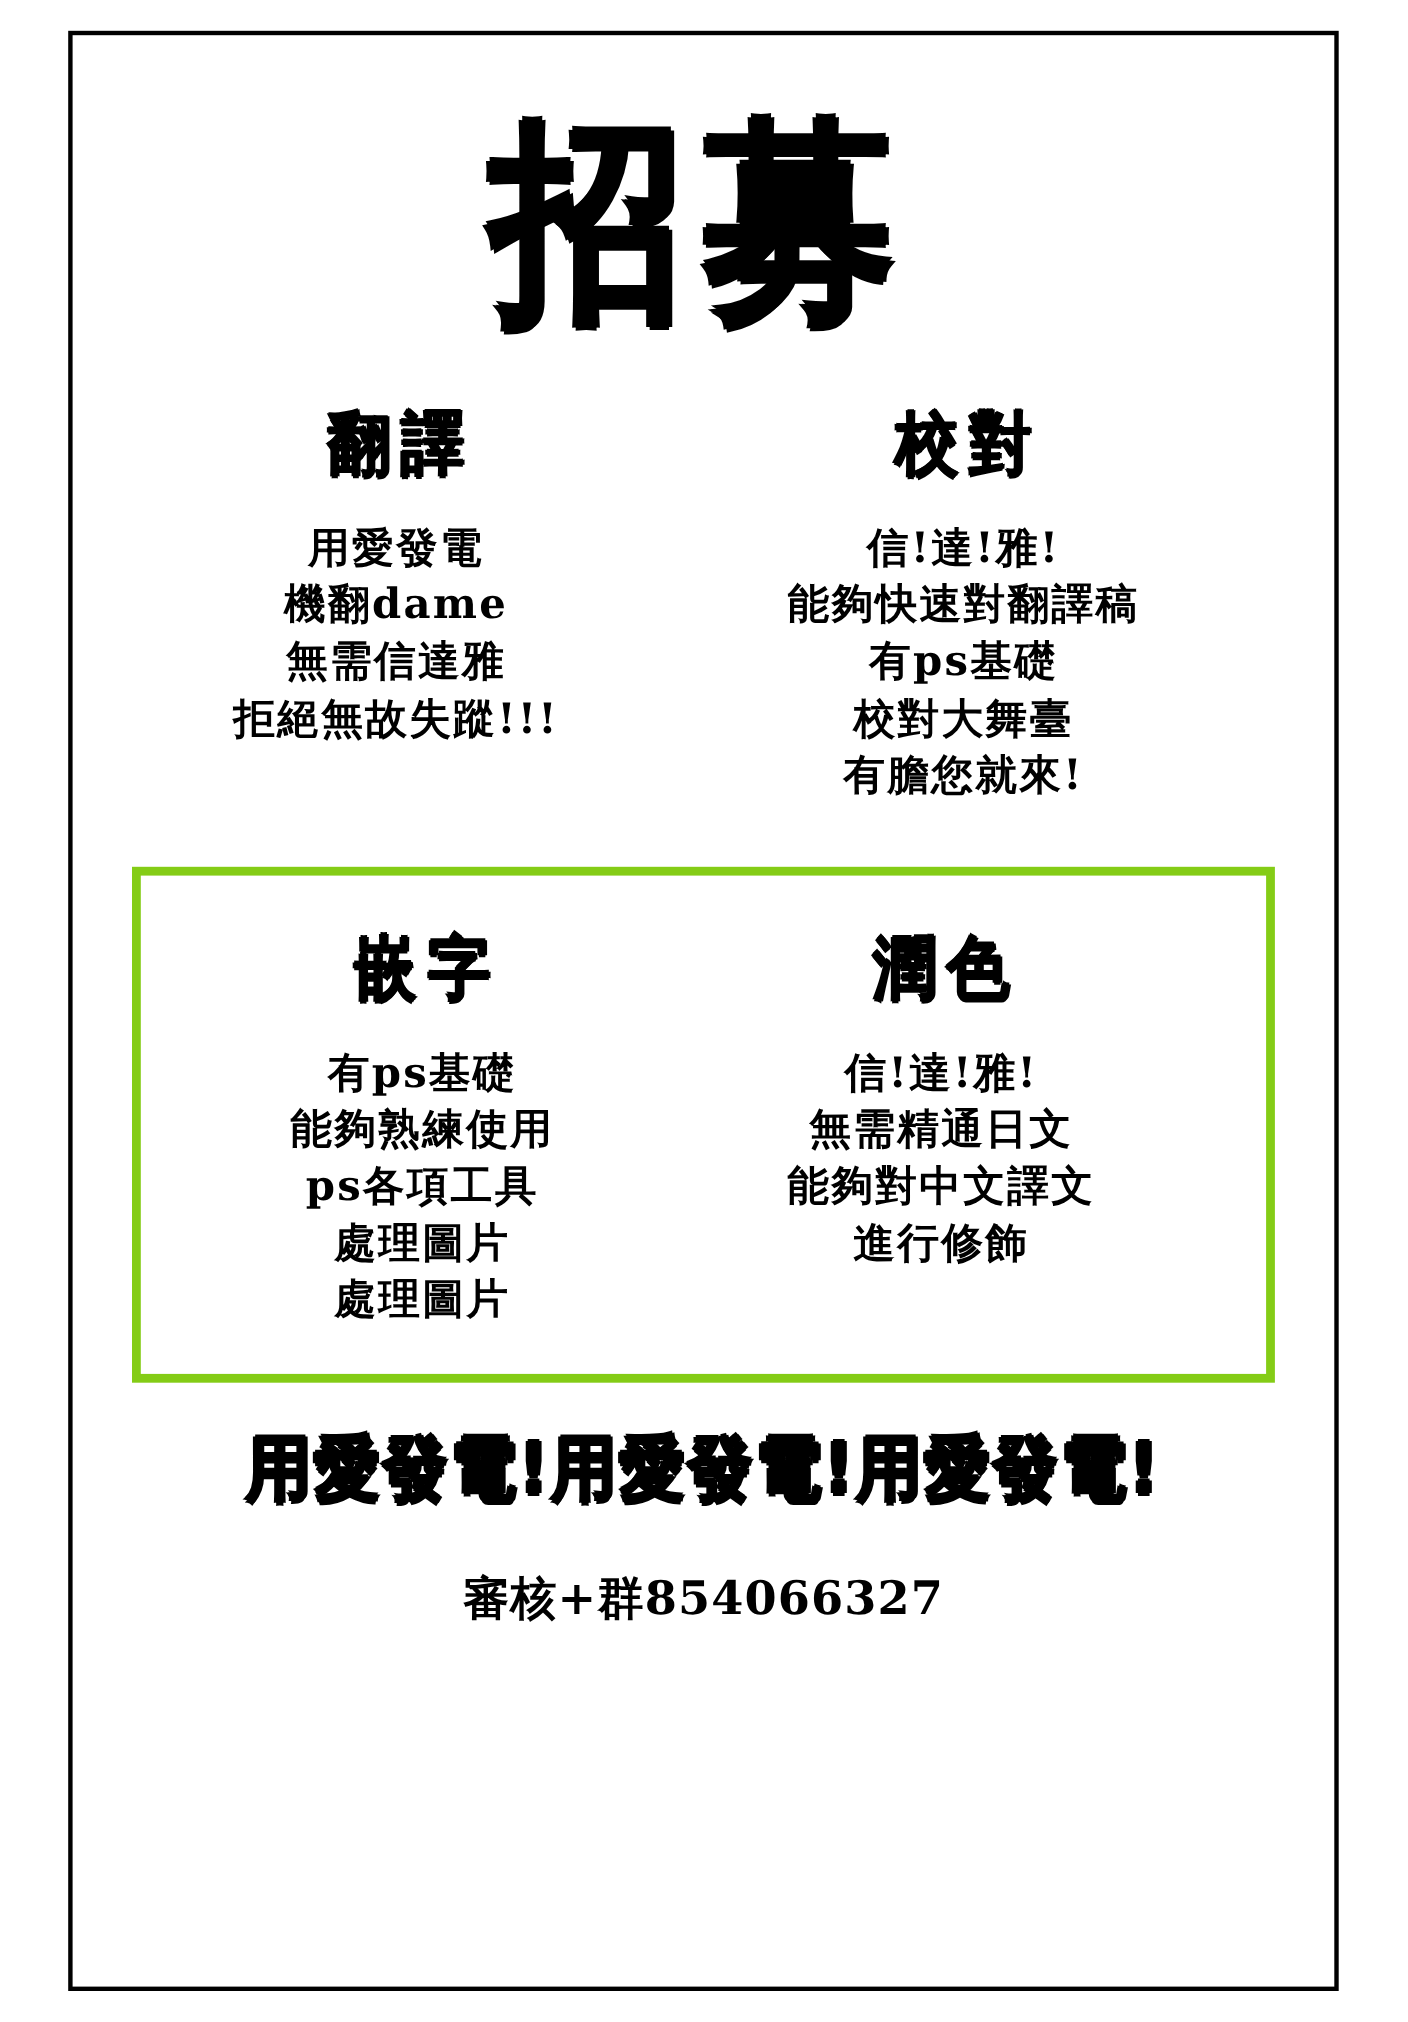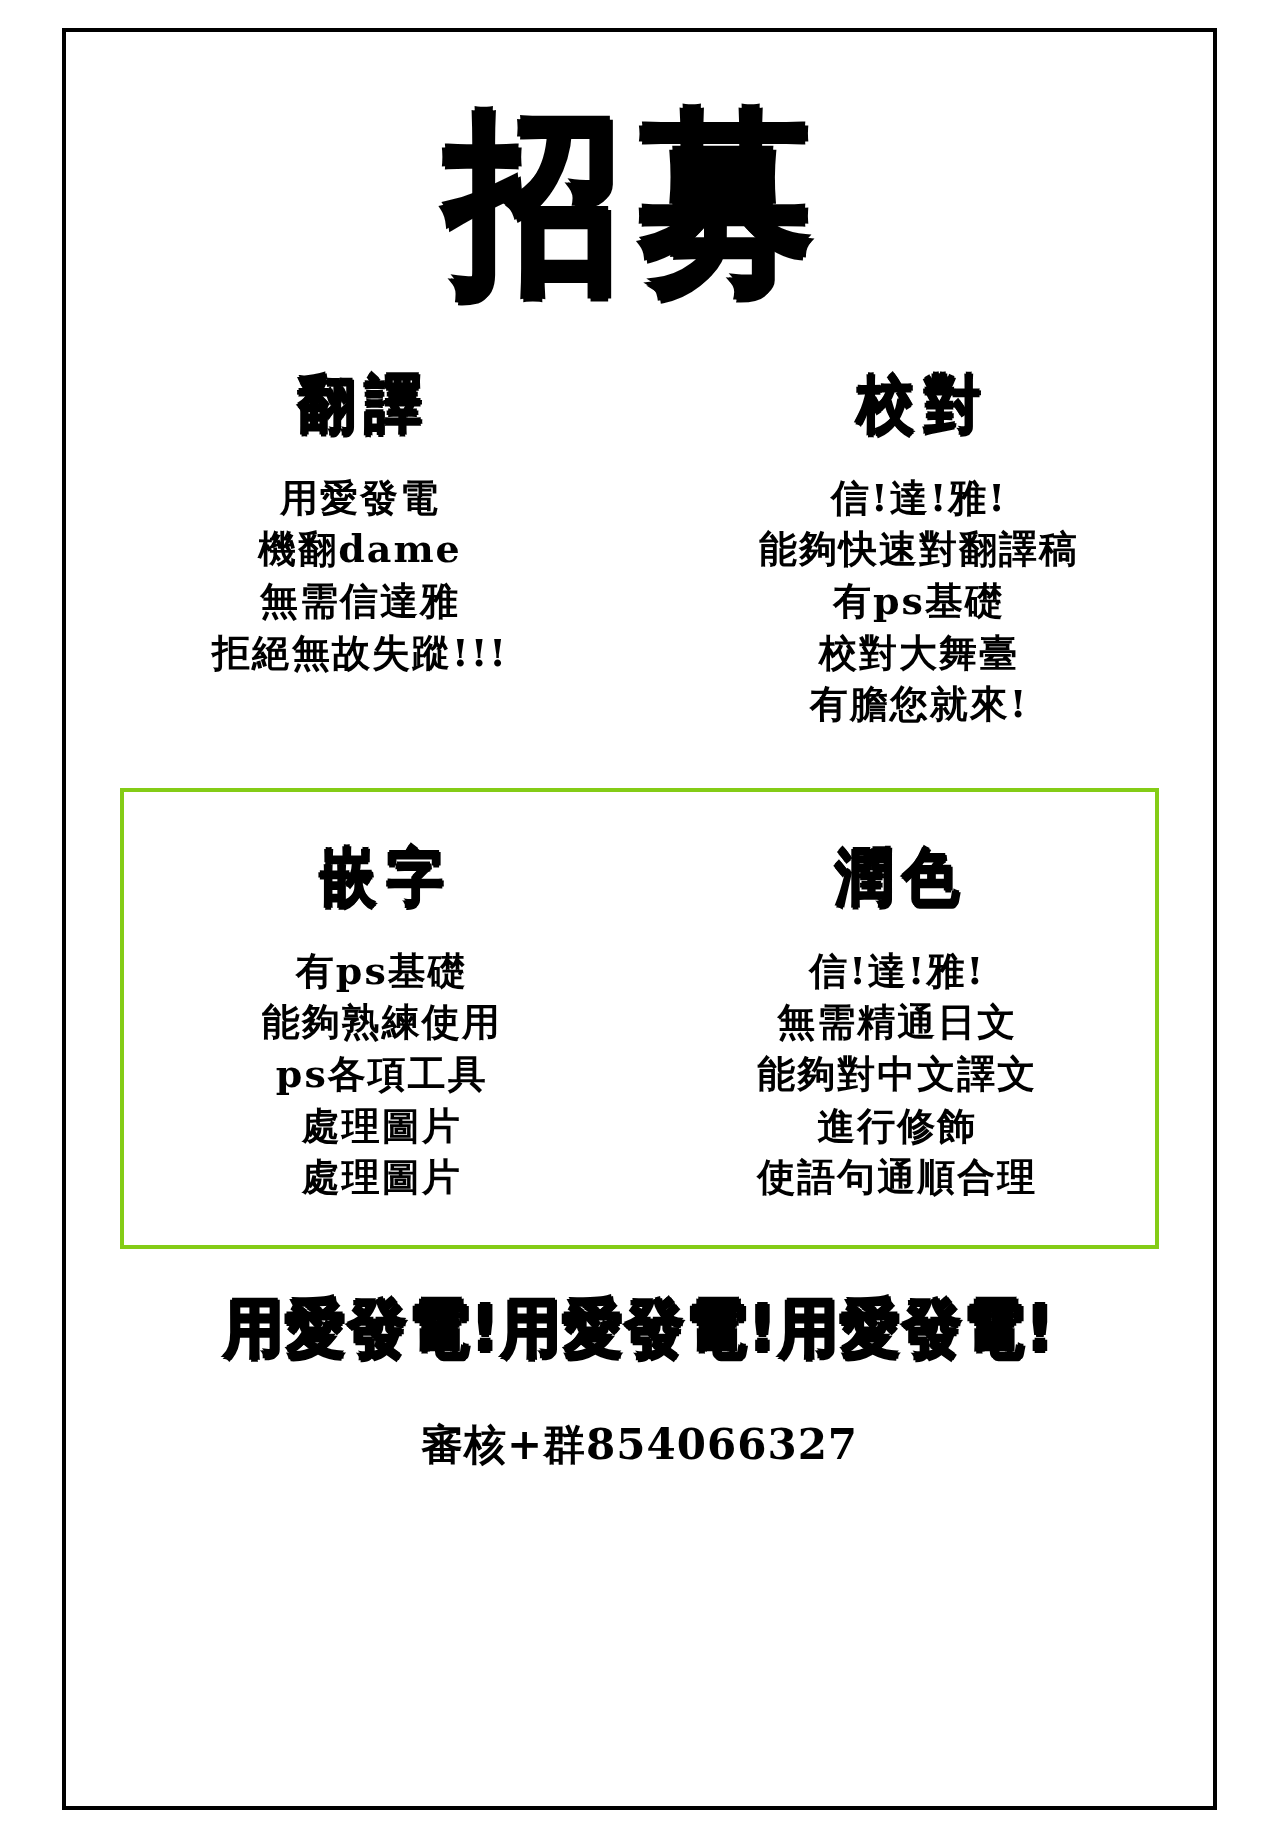--- a/index.html
+++ b/index.html
@@ -52,21 +52,21 @@
     line-height: 1;
     letter-spacing: 18px;
     margin-top: 78px;
     transform: scaleY(1.12);
     transform-origin: top center;
     text-shadow: 3px 0 0 #000, -3px 0 0 #000, 0 3px 0 #000, 0 -3px 0 #000;
   }
 
   .columns {
     display: flex;
-    justify-content: space-between;
+    justify-content: flex-start;
     align-items: flex-start;
     margin-top: 92px;
     padding: 0 40px;
   }
 
   .col {
     flex: 0 0 48%;
     text-align: center;
   }
 
@@ -91,21 +91,21 @@
     font-size: 38px;
     line-height: 1.36;
     letter-spacing: 2px;
     white-space: nowrap;
   }
 
   
   .inner-box {
     position: relative;
     margin: 58px 58px 0 58px;
-    border: 4px solid #84cc16;
+    border: 8px solid #84cc16;
     box-sizing: border-box;
     padding: 32px 0 42px 0;
   }
 
   .inner-box .columns {
     margin-top: 22px;
     padding: 0 20px;
   }
 
   .slogan {
@@ -178,21 +178,20 @@
           </div>
         </div>
 
         <div class="col">
           <div class="col-heading">潤色</div>
           <div class="col-list">
             <div class="line">信!達!雅!</div>
             <div class="line">無需精通日文</div>
             <div class="line">能夠對中文譯文</div>
             <div class="line">進行修飾</div>
-            <div class="line">使語句通順合理</div>
           </div>
         </div>
 
       </div>
     </div>
 
     <div class="slogan">用愛發電!用愛發電!用愛發電!</div>
 
     <div class="contact">審核+群854066327</div>
 

